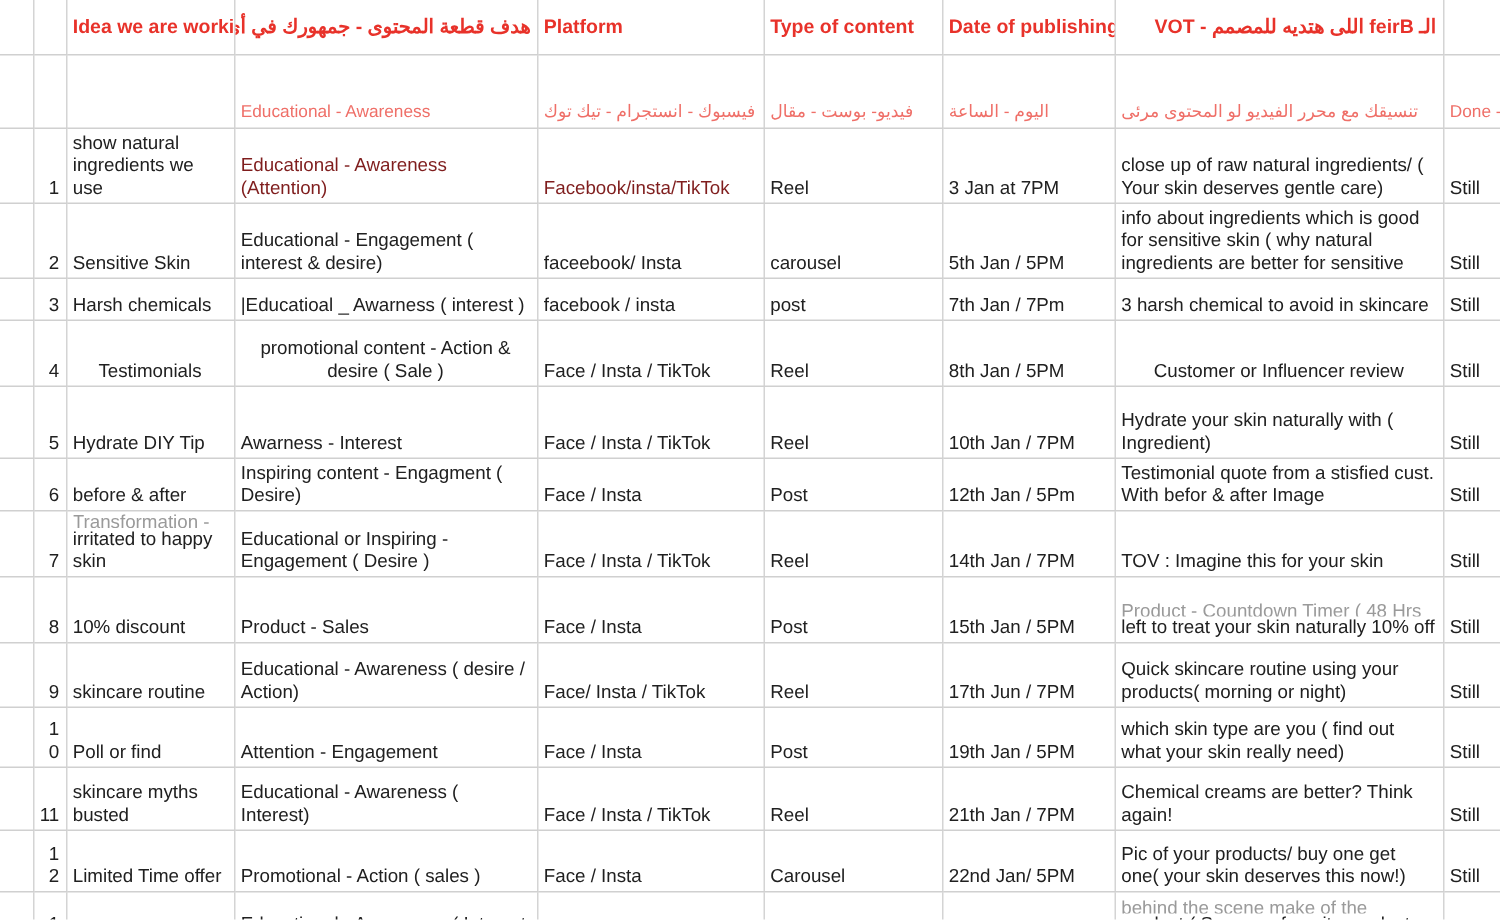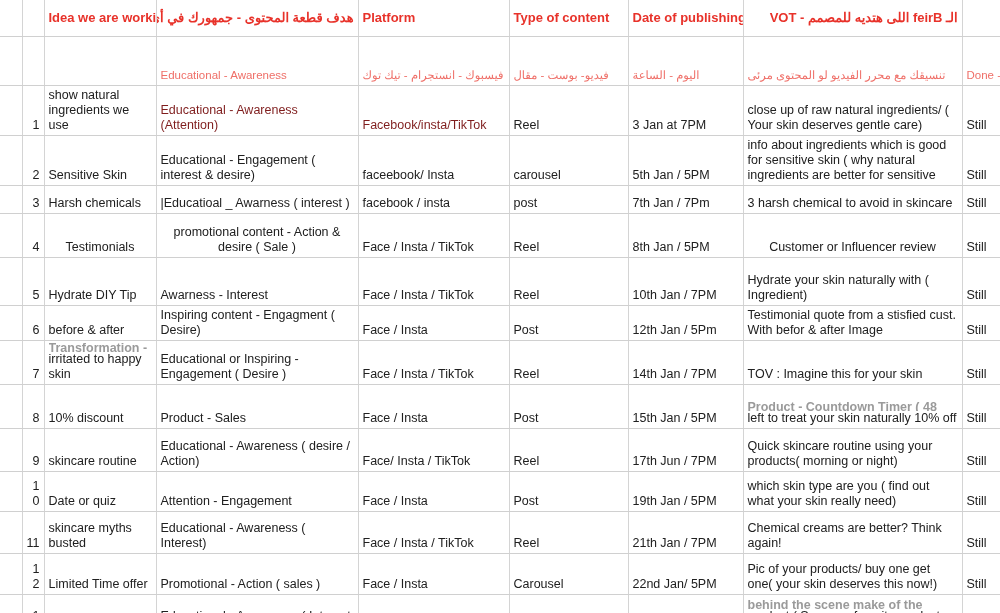--- a/index.html
+++ b/index.html
@@ -79,21 +79,20 @@
   .rtl { direction: rtl; unicode-bidi: bidi-override; }
 
   .clipTop { position: relative; }
   .clipTop .cut {
     display: block;
     margin-top: -3px;
     height: 11px;
     overflow: hidden;
     color: #9a9a9a;
     line-height: 15px;
-    font-weight: bold;
   }
   .mid { vertical-align: middle; margin-top: 45px; }
 </style>
 </head>
 <body>
 
 <div id="sheet">
   <table class="grid">
     <colgroup>
       <col class="c-gutter">
@@ -224,21 +223,21 @@
           <td>Educational - Awareness (  desire / Action)</td>
           <td>Face/ Insta / TikTok</td>
           <td>Reel</td>
           <td>17th Jun / 7PM</td>
           <td class="clipTop"><span>Quick skincare routine using your products( morning or night)</span></td>
           <td>Still</td>
         </tr>
         <tr style="height: 40px;">
           <td class="gutter"></td>
           <td class="num">10</td>
-          <td class="clipTop"><span>Date or quiz</span></td>
+          <td class="clipTop"><span>Poll or find</span></td>
           <td>Attention - Engagement</td>
           <td>Face / Insta</td>
           <td>Post</td>
           <td>19th Jan / 5PM</td>
           <td class="clipTop"><span>which skin type are you ( find out what your skin really need)</span></td>
           <td>Still</td>
         </tr>
         <tr style="height: 42px;">
           <td class="gutter"></td>
           <td class="num">11</td>

